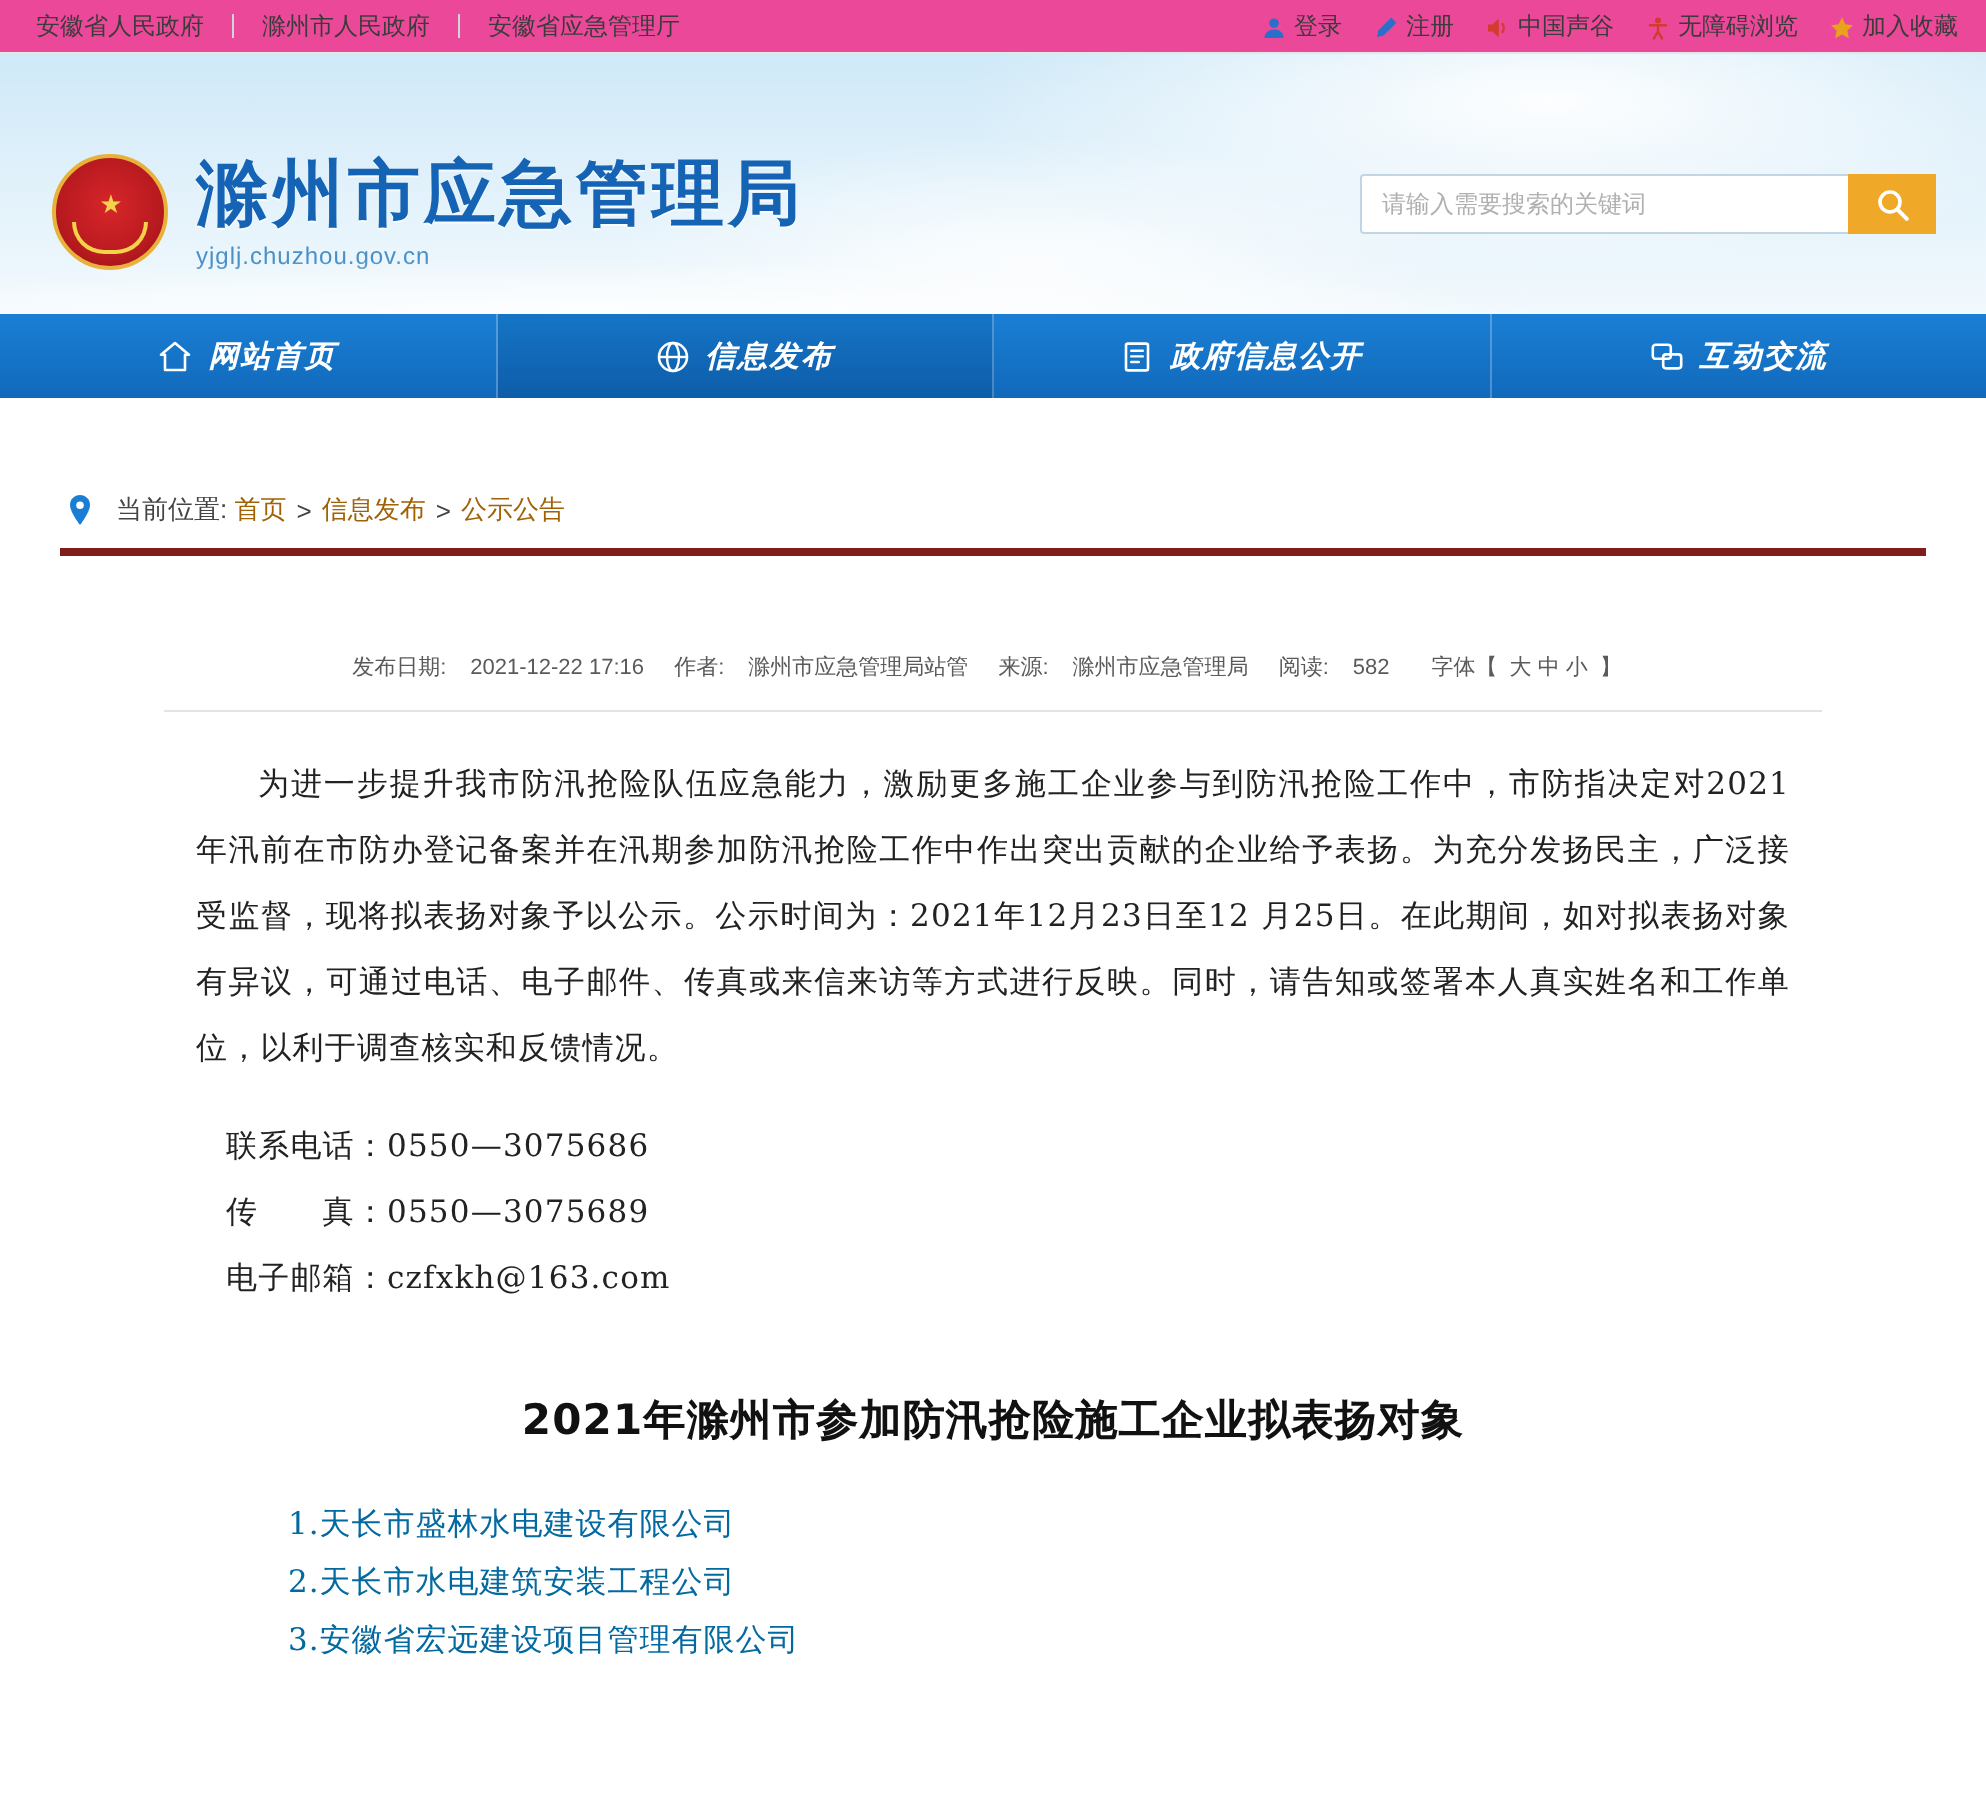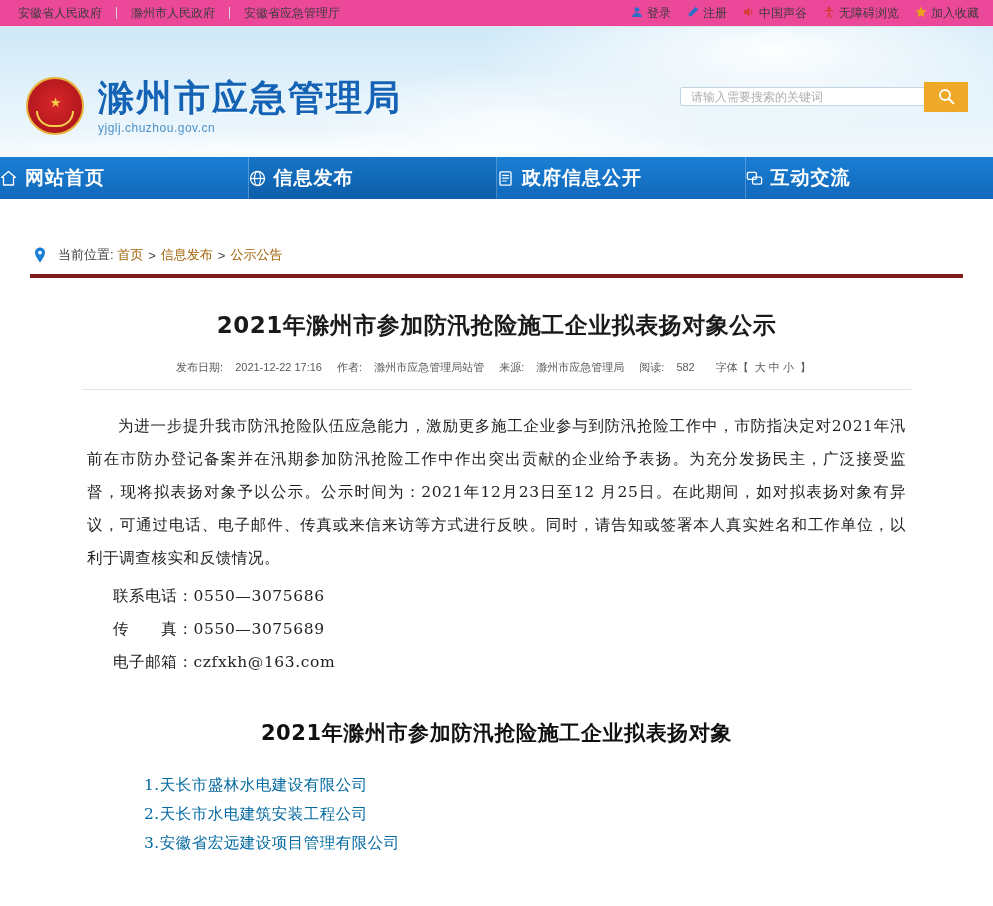--- a/index.html
+++ b/index.html
@@ -25,21 +25,21 @@
   }
   .topbar-left { display: flex; align-items: center; }
   .topbar-left a {
     color: #3b3b3b; text-decoration: none; padding: 0 14px;
     border-right: 1px solid #cfd5d8; line-height: 12px;
   }
   .topbar-left a:first-child { padding-left: 0; }
   .topbar-left a:last-child { border-right: none; }
   .topbar-right { display: flex; align-items: center; }
   .topbar-right .tb-item {
-    display: flex; align-items: center; margin-left: 16px;
+    display: flex; align-items: flex-end; margin-left: 16px;
     color: #3b3b3b; text-decoration: none; white-space: nowrap;
   }
   .tb-ico { margin-right: 4px; display: inline-block; line-height: 1; }
   .tb-blue { color: #2a6fc9; }
   .tb-red  { color: #d23b2e; }
   .tb-orange { color: #e8a21c; }
 
   
   .banner {
     position: relative;
@@ -85,21 +85,21 @@
     font-size: 36px; font-weight: 700; color: #1463b4;
     letter-spacing: 2px; line-height: 42px;
     text-shadow: 0 1px 0 rgba(255,255,255,0.7);
   }
   .brand-sub {
     font-size: 12px; color: #4a90c7; letter-spacing: .5px; margin-top: 2px;
   }
   .searchbox {
     position: absolute; right: 25px; top: 60px;
     display: flex; align-items: center;
-    width: 288px; height: 19px;
+    width: 288px; height: 30px;
     border: 1px solid #c3d5e2; background: #fff;
     border-radius: 2px;
   }
   .searchbox input {
     flex: 1; border: 0; outline: none; height: 100%;
     padding: 0 10px; font-size: 12px; color: #333;
     font-family: "Liberation Sans", sans-serif;
     background: transparent;
   }
   .searchbox input::placeholder { color: #b0b0b0; }
@@ -112,25 +112,26 @@
 
   
   .mainnav {
     height: 42px;
     background: linear-gradient(180deg,#1a7fd4 0%, #1169bb 100%);
     display: flex;
     align-items: stretch;
   }
   .mainnav .nav-item {
     flex: 1;
-    display: flex; align-items: center; 
-    color: #fff; font-size: 19px; font-weight: 700;
+    display: flex; align-items: center; justify-content: center;
+    color: #fff; font-size: 15px; font-weight: 700;
     letter-spacing: 1px; cursor: pointer;
     border-right: 1px solid rgba(255,255,255,0.25);
     text-decoration: none;
+    font-style: italic;
   }
   .mainnav .nav-item:last-child { border-right: none; }
   .mainnav .nav-item.active { background: linear-gradient(180deg,#1675c6 0%, #0d5da9 100%); }
   .nav-ico { margin-right: 8px; display: inline-flex; }
 
   
   .wrap { width: 933px; margin: 0 auto; }
   .crumb {
     display: flex; align-items: center;
     height: 42px; font-size: 13px; color: #444;
@@ -161,21 +162,21 @@
   .art-meta .fs a { color: #5a5a5a; text-decoration: none; }
 
   .art-body {
     margin-top: 20px;
     font-family: "DejaVu Serif", serif;
     font-size: 15.5px;
     color: #222;
     line-height: 33px;
     letter-spacing: .6px;
   }
-  .art-body p { margin: 5px; }
+  .art-body p { margin: 16px; }
   .indent { text-indent: 2em; text-align: justify; }
   .contact { padding-left: 2em; }
 
   .sub-title {
     margin-top: 34px; text-align: center;
     font-family: "DejaVu Sans", sans-serif;
     font-size: 21px; font-weight: 700; color: #111;
     line-height: 40px;
   }
   .list { margin-top: 18px; padding-left: 62px; }
@@ -319,21 +320,20 @@
     <span>当前位置:</span>
     <span>&nbsp;</span>
     <a href="#">首页</a>
     <span style="margin:0 5px;">&gt;</span>
     <a href="#">信息发布</a>
     <span style="margin:0 5px;">&gt;</span>
     <a href="#">公示公告</a>
   </div>
 
   <div class="article">
-    <div class="art-title">2021年滁州市参加防汛抢险施工企业拟表扬对象公示</div>
 
     <div class="art-meta">
       <span>发布日期:</span><span>2021-12-22 17:16</span>
       <span>作者:</span><span>滁州市应急管理局站管</span>
       <span>来源:</span><span>滁州市应急管理局</span>
       <span>阅读:</span><span>582</span>
       <span class="fs">
         <span>字体【</span><a href="#">大</a>
         <a href="#">中</a>
         <a href="#">小</a><span>】</span>

